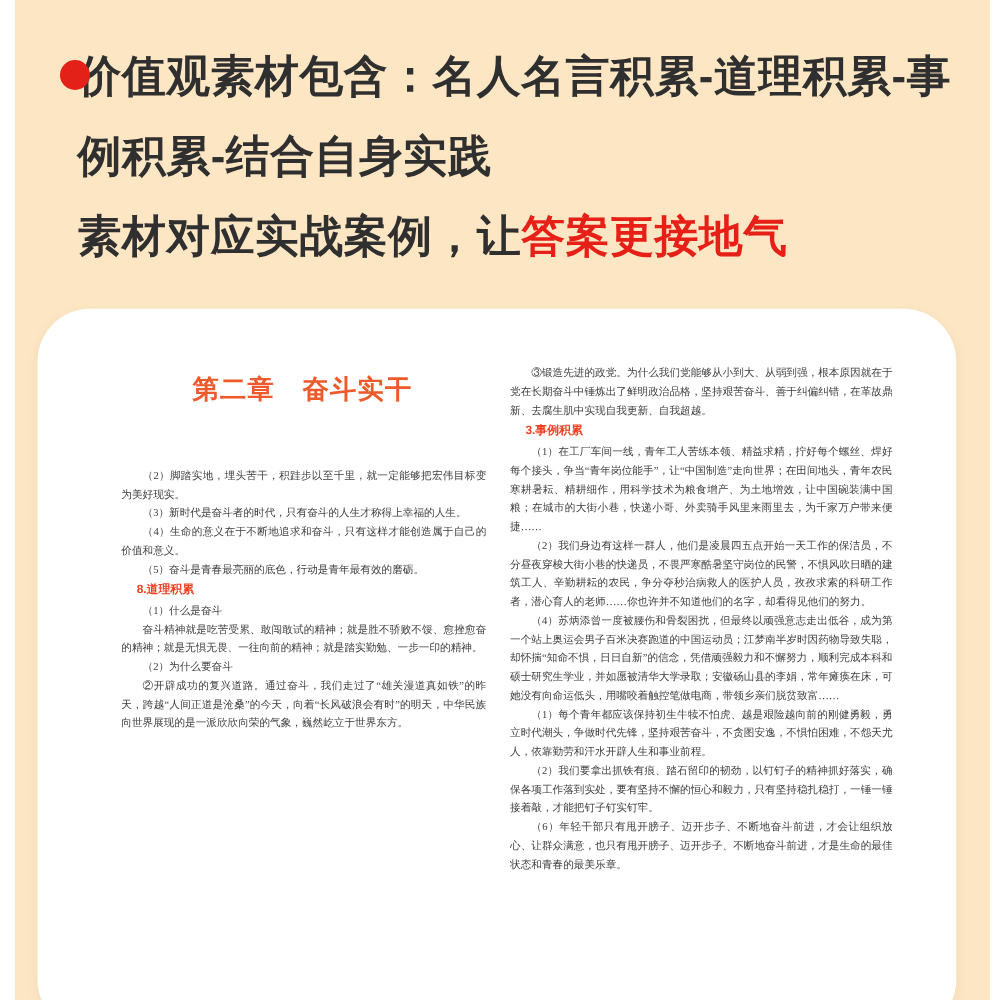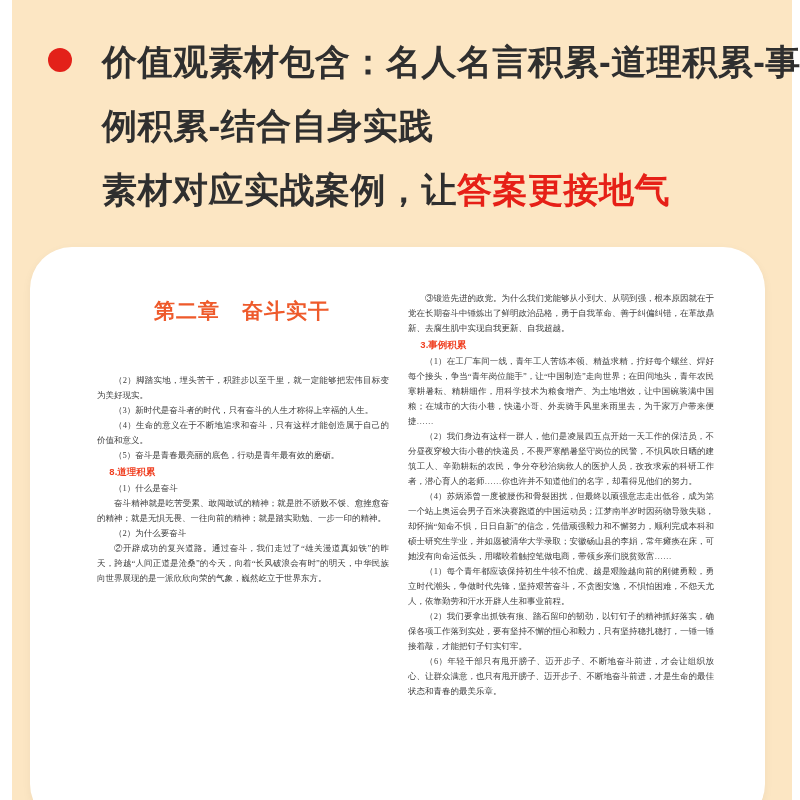--- a/index.html
+++ b/index.html
@@ -11,21 +11,21 @@
     --sec:#f03e20;
     --body:#3d3d3d;
   }
   html,body{margin:0;padding:0;}
   body{background:#ffffff;font-family:"Liberation Sans",sans-serif;}
   .canvas{position:relative;width:800px;height:800px;background:#ffffff;overflow:hidden;}
   .peach-bg{position:absolute;left:12px;top:0;width:780px;height:800px;background:var(--peach);}
   
   .header{position:absolute;left:46px;top:30px;width:730px;}
   .bullet{position:absolute;left:2px;top:18px;width:24px;height:24px;border-radius:50%;background:var(--bullet);}
-  .h-lines{margin-left:56px;}
+  .h-lines{margin-left:16px;}
   .h-line{white-space:nowrap;font-weight:900;font-size:35px;line-height:64px;color:var(--ink);letter-spacing:0.5px;}
   .h-line .hl{color:var(--hl);}
   
   .page-card{position:absolute;left:30px;top:247px;width:735px;height:579px;background:#ffffff;border-radius:42px;box-shadow:0 3px 10px rgba(0,0,0,0.05);overflow:hidden;}
   .chapter-title{position:absolute;left:62px;top:50px;width:300px;text-align:center;font-size:21px;font-weight:bold;color:var(--title);letter-spacing:1px;font-family:"Liberation Sans",sans-serif;}
   .col{position:absolute;font-family:"Liberation Serif","DejaVu Serif",serif;font-size:8.5px;line-height:15px;color:var(--body);text-align:justify;}
   .col-left{left:67px;top:126px;width:292px;}
   .col-right{left:378px;top:44px;width:306px;}
   .col p{margin:0;}
   .body-para{text-indent:2em;}
@@ -53,21 +53,21 @@
         <p class="body-para">（3）新时代是奋斗者的时代，只有奋斗的人生才称得上幸福的人生。</p>
         <p class="body-para">（4）生命的意义在于不断地追求和奋斗，只有这样才能创造属于自己的价值和意义。</p>
         <p class="body-para">（5）奋斗是青春最亮丽的底色，行动是青年最有效的磨砺。</p>
         <p class="sec-heading">8.道理积累</p>
         <p class="body-para">（1）什么是奋斗</p>
         <p class="body-para">奋斗精神就是吃苦受累、敢闯敢试的精神；就是胜不骄败不馁、愈挫愈奋的精神；就是无惧无畏、一往向前的精神；就是踏实勤勉、一步一印的精神。</p>
         <p class="body-para">（2）为什么要奋斗</p>
         <p class="body-para">②开辟成功的复兴道路。通过奋斗，我们走过了“雄关漫道真如铁”的昨天，跨越“人间正道是沧桑”的今天，向着“长风破浪会有时”的明天，中华民族向世界展现的是一派欣欣向荣的气象，巍然屹立于世界东方。</p>
       </div>
     <div class="col col-right">
-        <p class="body-para">③锻造先进的政党。为什么我们党能够从小到大、从弱到强，根本原因就在于党在长期奋斗中锤炼出了鲜明政治品格，勇于自我革命、善于纠偏纠错，在革故鼎新、去腐生肌中实现自我更新、自我超越。</p>
+        <p class="body-para">③锻造先进的政党。为什么我们党能够从小到大、从弱到强，根本原因就在于党在长期奋斗中锤炼出了鲜明政治品格，坚持艰苦奋斗、善于纠偏纠错，在革故鼎新、去腐生肌中实现自我更新、自我超越。</p>
         <p class="sec-heading">3.事例积累</p>
         <p class="body-para">（1）在工厂车间一线，青年工人苦练本领、精益求精，拧好每个螺丝、焊好每个接头，争当“青年岗位能手”，让“中国制造”走向世界；在田间地头，青年农民寒耕暑耘、精耕细作，用科学技术为粮食增产、为土地增效，让中国碗装满中国粮；在城市的大街小巷，快递小哥、外卖骑手风里来雨里去，为千家万户带来便捷……</p>
         <p class="body-para">（2）我们身边有这样一群人，他们是凌晨四五点开始一天工作的保洁员，不分昼夜穿梭大街小巷的快递员，不畏严寒酷暑坚守岗位的民警，不惧风吹日晒的建筑工人、辛勤耕耘的农民，争分夺秒治病救人的医护人员，孜孜求索的科研工作者，潜心育人的老师……你也许并不知道他们的名字，却看得见他们的努力。</p>
         <p class="body-para">（4）苏炳添曾一度被腰伤和骨裂困扰，但最终以顽强意志走出低谷，成为第一个站上奥运会男子百米决赛跑道的中国运动员；江梦南半岁时因药物导致失聪，却怀揣“知命不惧，日日自新”的信念，凭借顽强毅力和不懈努力，顺利完成本科和硕士研究生学业，并如愿被清华大学录取；安徽砀山县的李娟，常年瘫痪在床，可她没有向命运低头，用嘴咬着触控笔做电商，带领乡亲们脱贫致富……</p>
         <p class="body-para">（1）每个青年都应该保持初生牛犊不怕虎、越是艰险越向前的刚健勇毅，勇立时代潮头，争做时代先锋，坚持艰苦奋斗，不贪图安逸，不惧怕困难，不怨天尤人，依靠勤劳和汗水开辟人生和事业前程。</p>
         <p class="body-para">（2）我们要拿出抓铁有痕、踏石留印的韧劲，以钉钉子的精神抓好落实，确保各项工作落到实处，要有坚持不懈的恒心和毅力，只有坚持稳扎稳打，一锤一锤接着敲，才能把钉子钉实钉牢。</p>
         <p class="body-para">（6）年轻干部只有甩开膀子、迈开步子、不断地奋斗前进，才会让组织放心、让群众满意，也只有甩开膀子、迈开步子、不断地奋斗前进，才是生命的最佳状态和青春的最美乐章。</p>
       </div>
   </div>
 </div>

